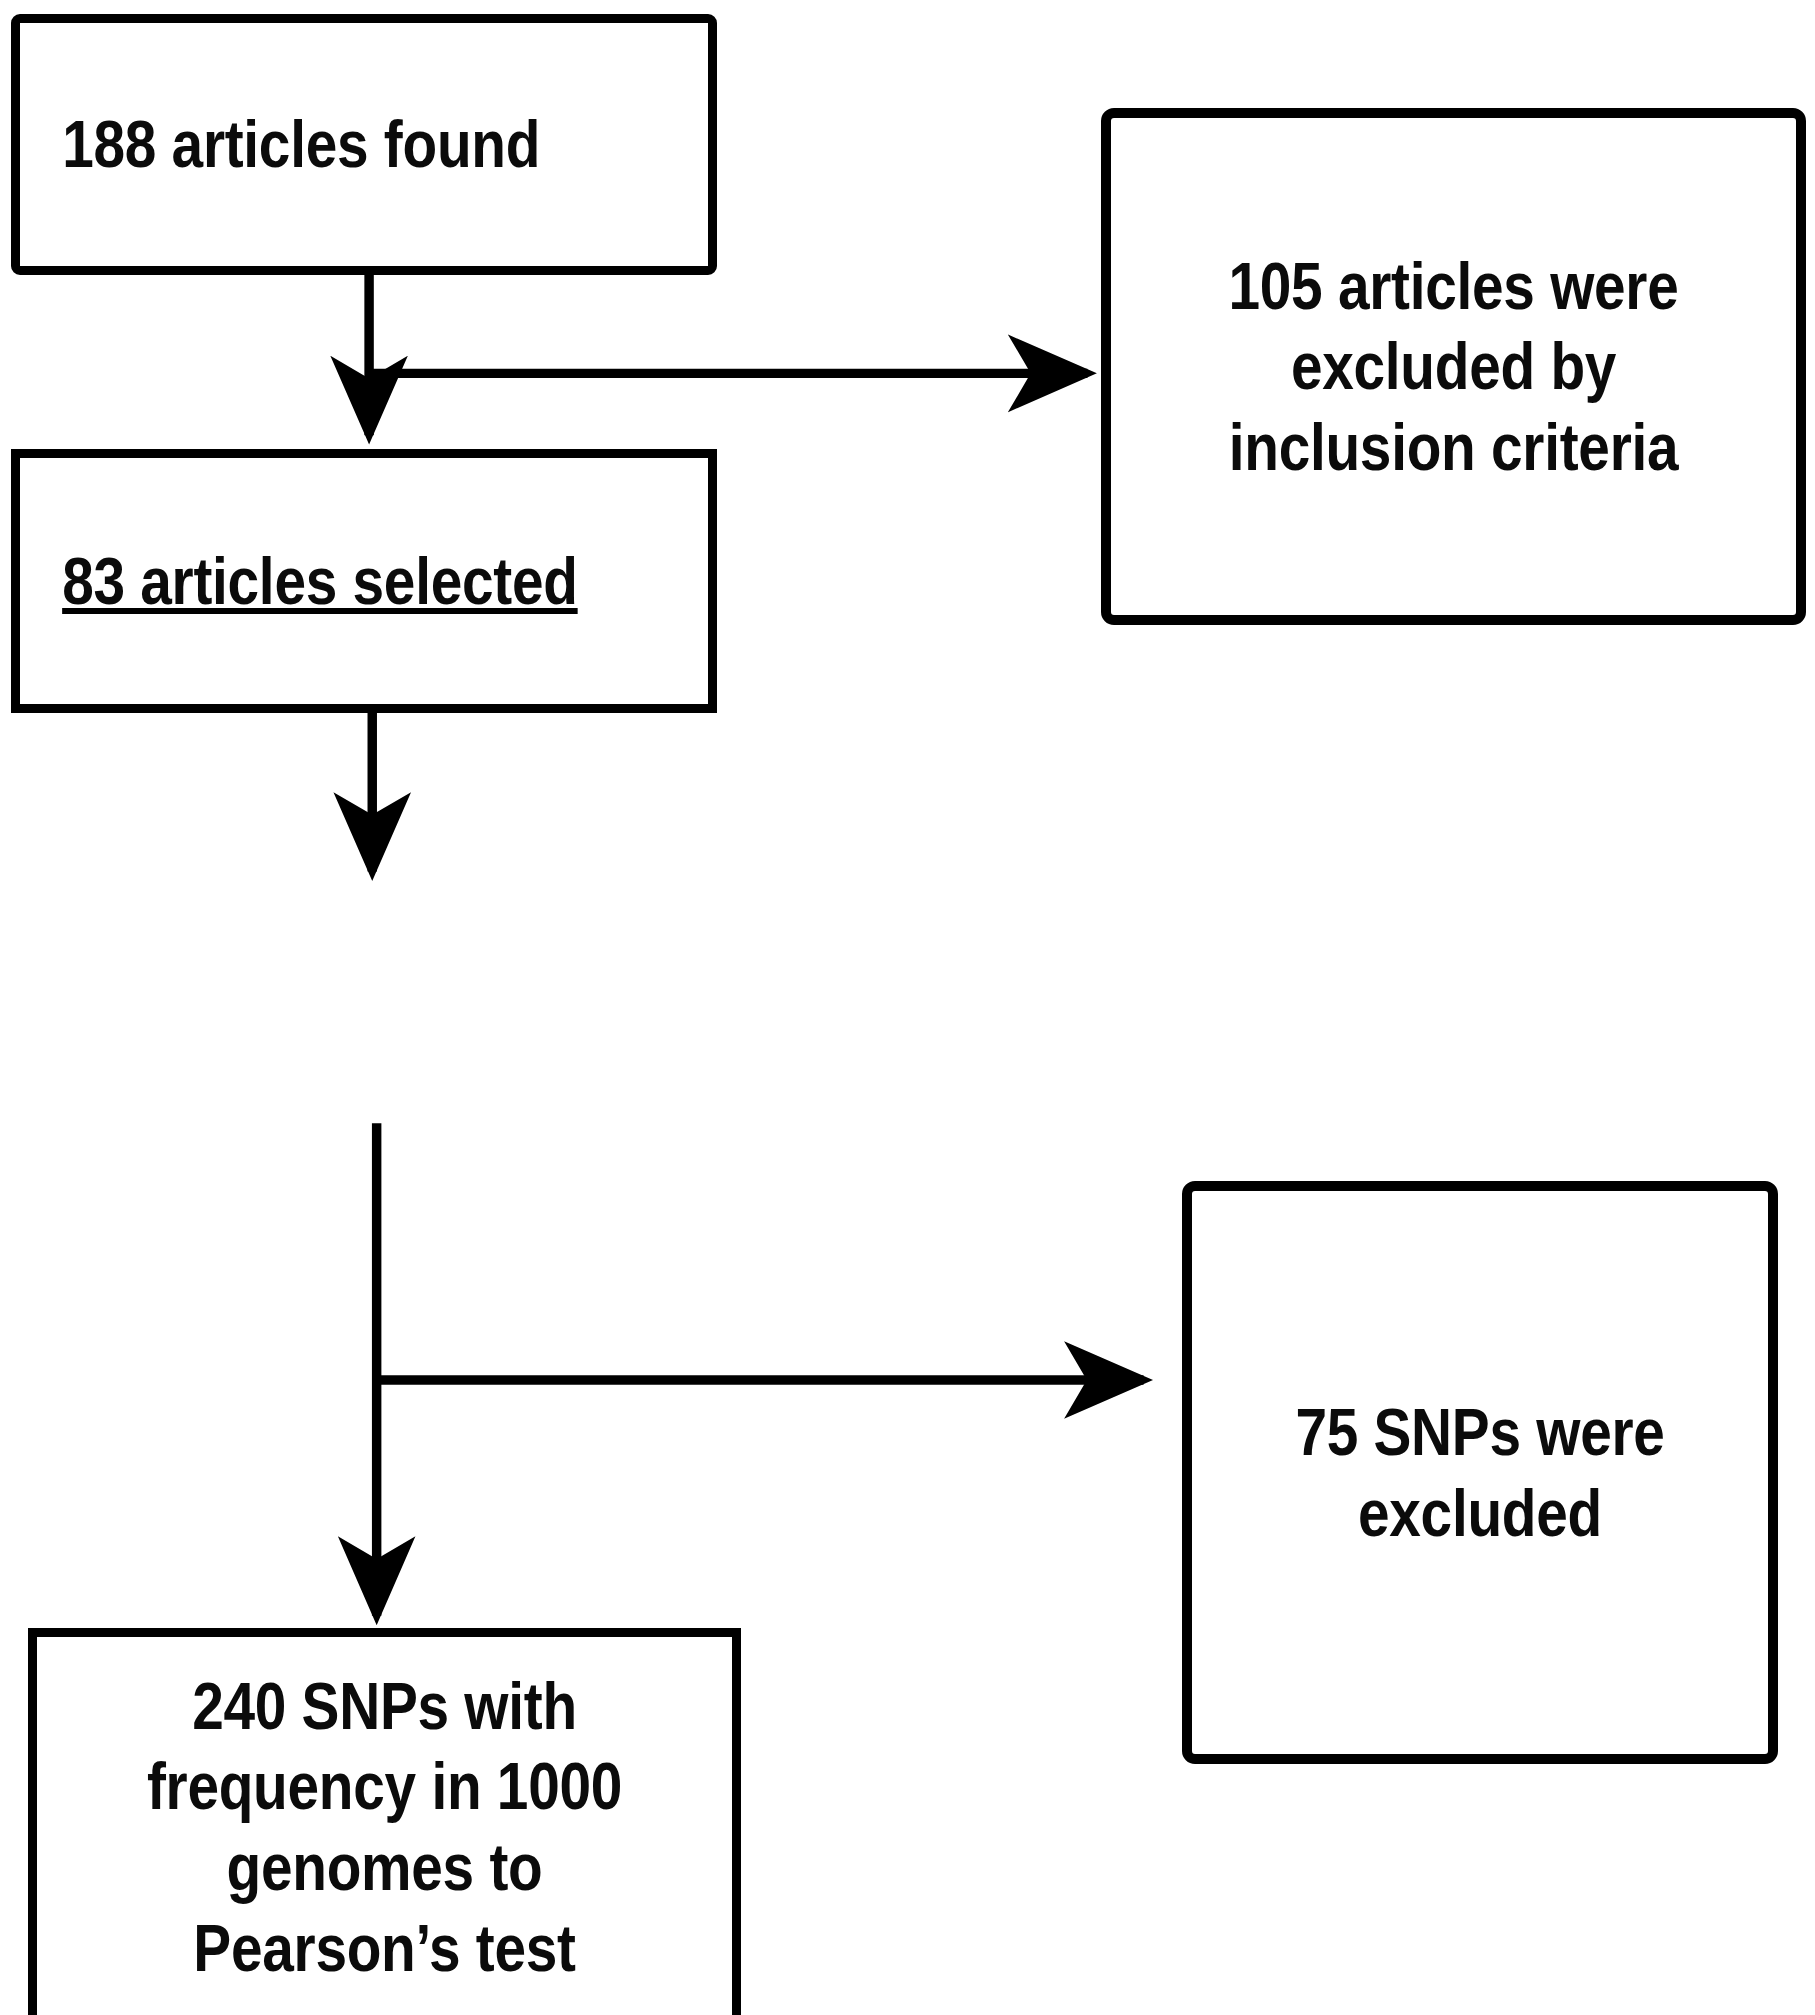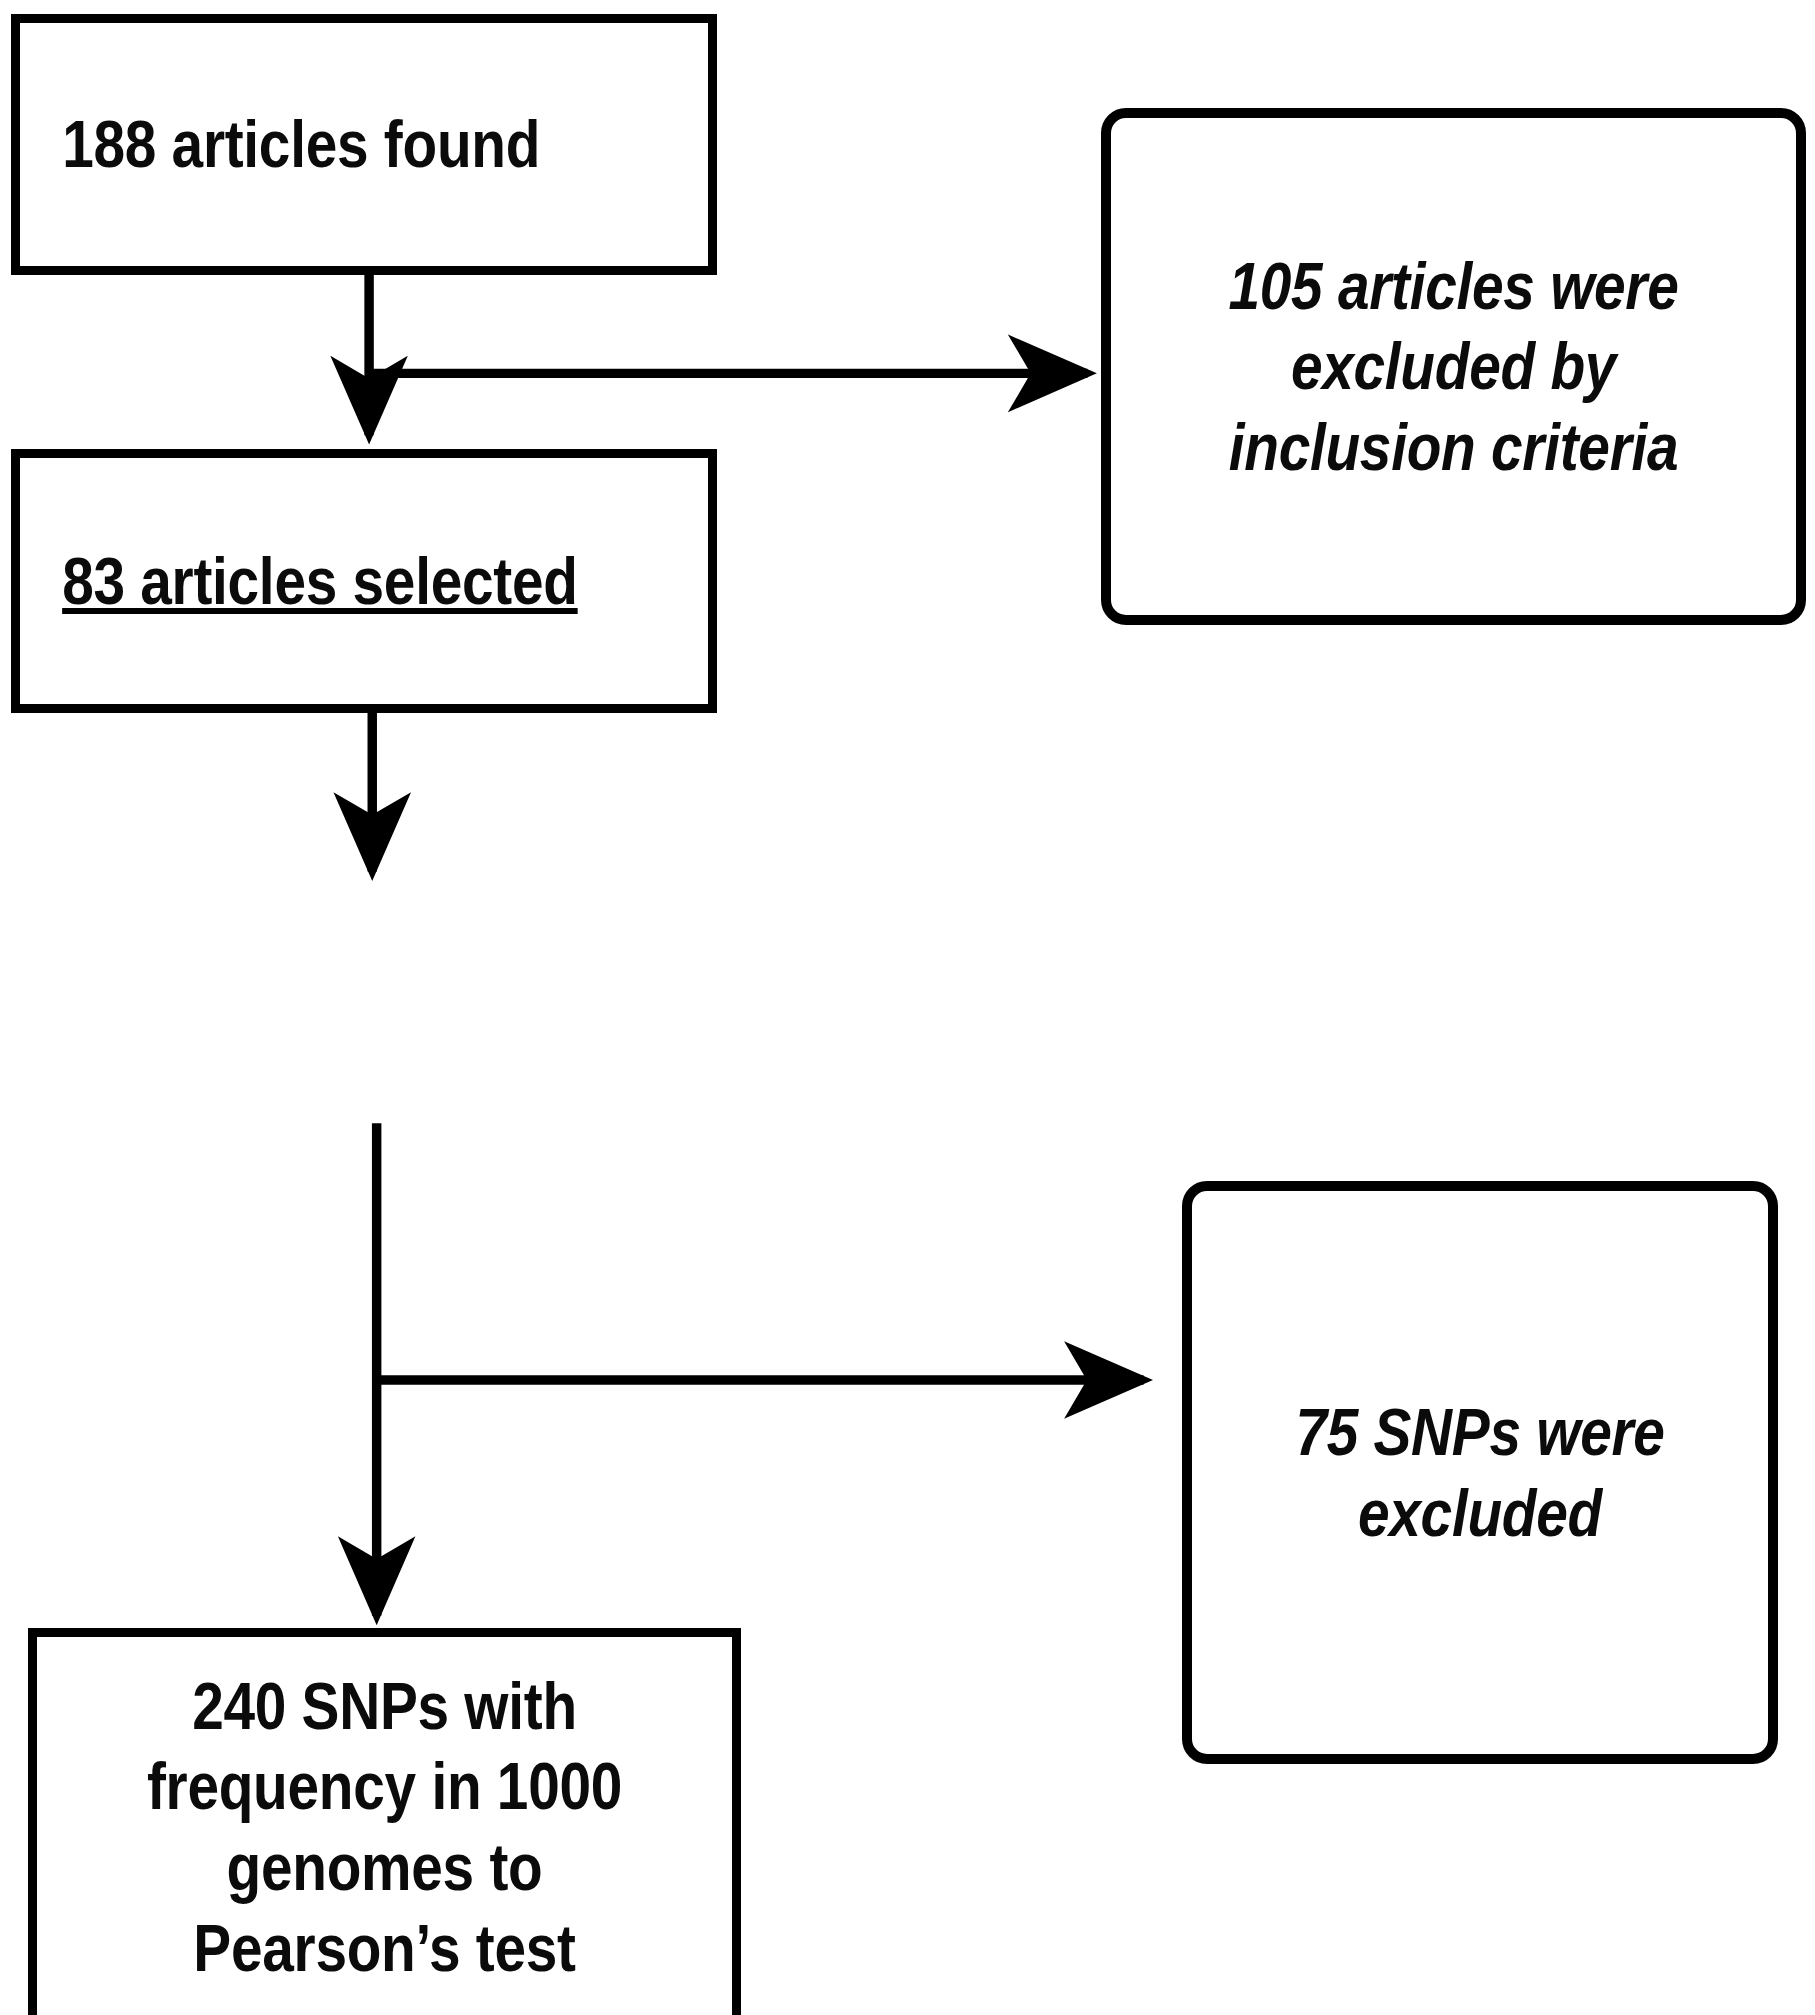--- a/index.html
+++ b/index.html
@@ -29,23 +29,22 @@
     position: absolute;
     box-sizing: border-box;
     background: #ffffff;
     border: 9.5px solid #000000;
     display: flex;
     align-items: center;
     z-index: 2;
   }
   .node-box.rounded {
     border-width: 10.7px;
-    border-radius: 25px;
+    border-radius: 13px;
     justify-content: flex-start;
-    font-style: italic;
   }
   .node-label {
     font-weight: 700;
     color: #0b0b0b;
     font-size: 66px;
     line-height: 1.22;
     letter-spacing: -0.3px;
     font-stretch: condensed;
     transform: scaleX(0.86);
     transform-origin: left center;
@@ -54,21 +53,21 @@
   .node-label.centered {
     transform-origin: center center;
     text-align: center;
     width: 100%;
   }
   .node-label.left {
     padding-left: 49px;
   }
 
   
-  #node-articles-found   { left: 10.7px;   top: 14px;   width: 706px; height: 261px; }
+  #node-articles-found   { left: 10.7px;   top: 14px;   width: 706px; height: 261px; border-radius: 9px; }
   #node-articles-sel     { left: 10.7px;   top: 449px;  width: 706px; height: 264px; text-decoration: underline; }
   #node-snps-sel         { left: 10.7px;   top: 885px; width: 706px; height: 238px; }
   #node-snps-final       { left: 28px;   top: 1628px; width: 713px; height: 398px; }
   #node-excluded-articles{ left: 1101px; top: 108px;  width: 705px; height: 517px; }
   #node-excluded-snps    { left: 1157px; top: 1181px; width: 596px;  height: 583px; margin-left: 25px; }
 </style>
 </head>
 <body>
 
 <div id="flowchart-root">

